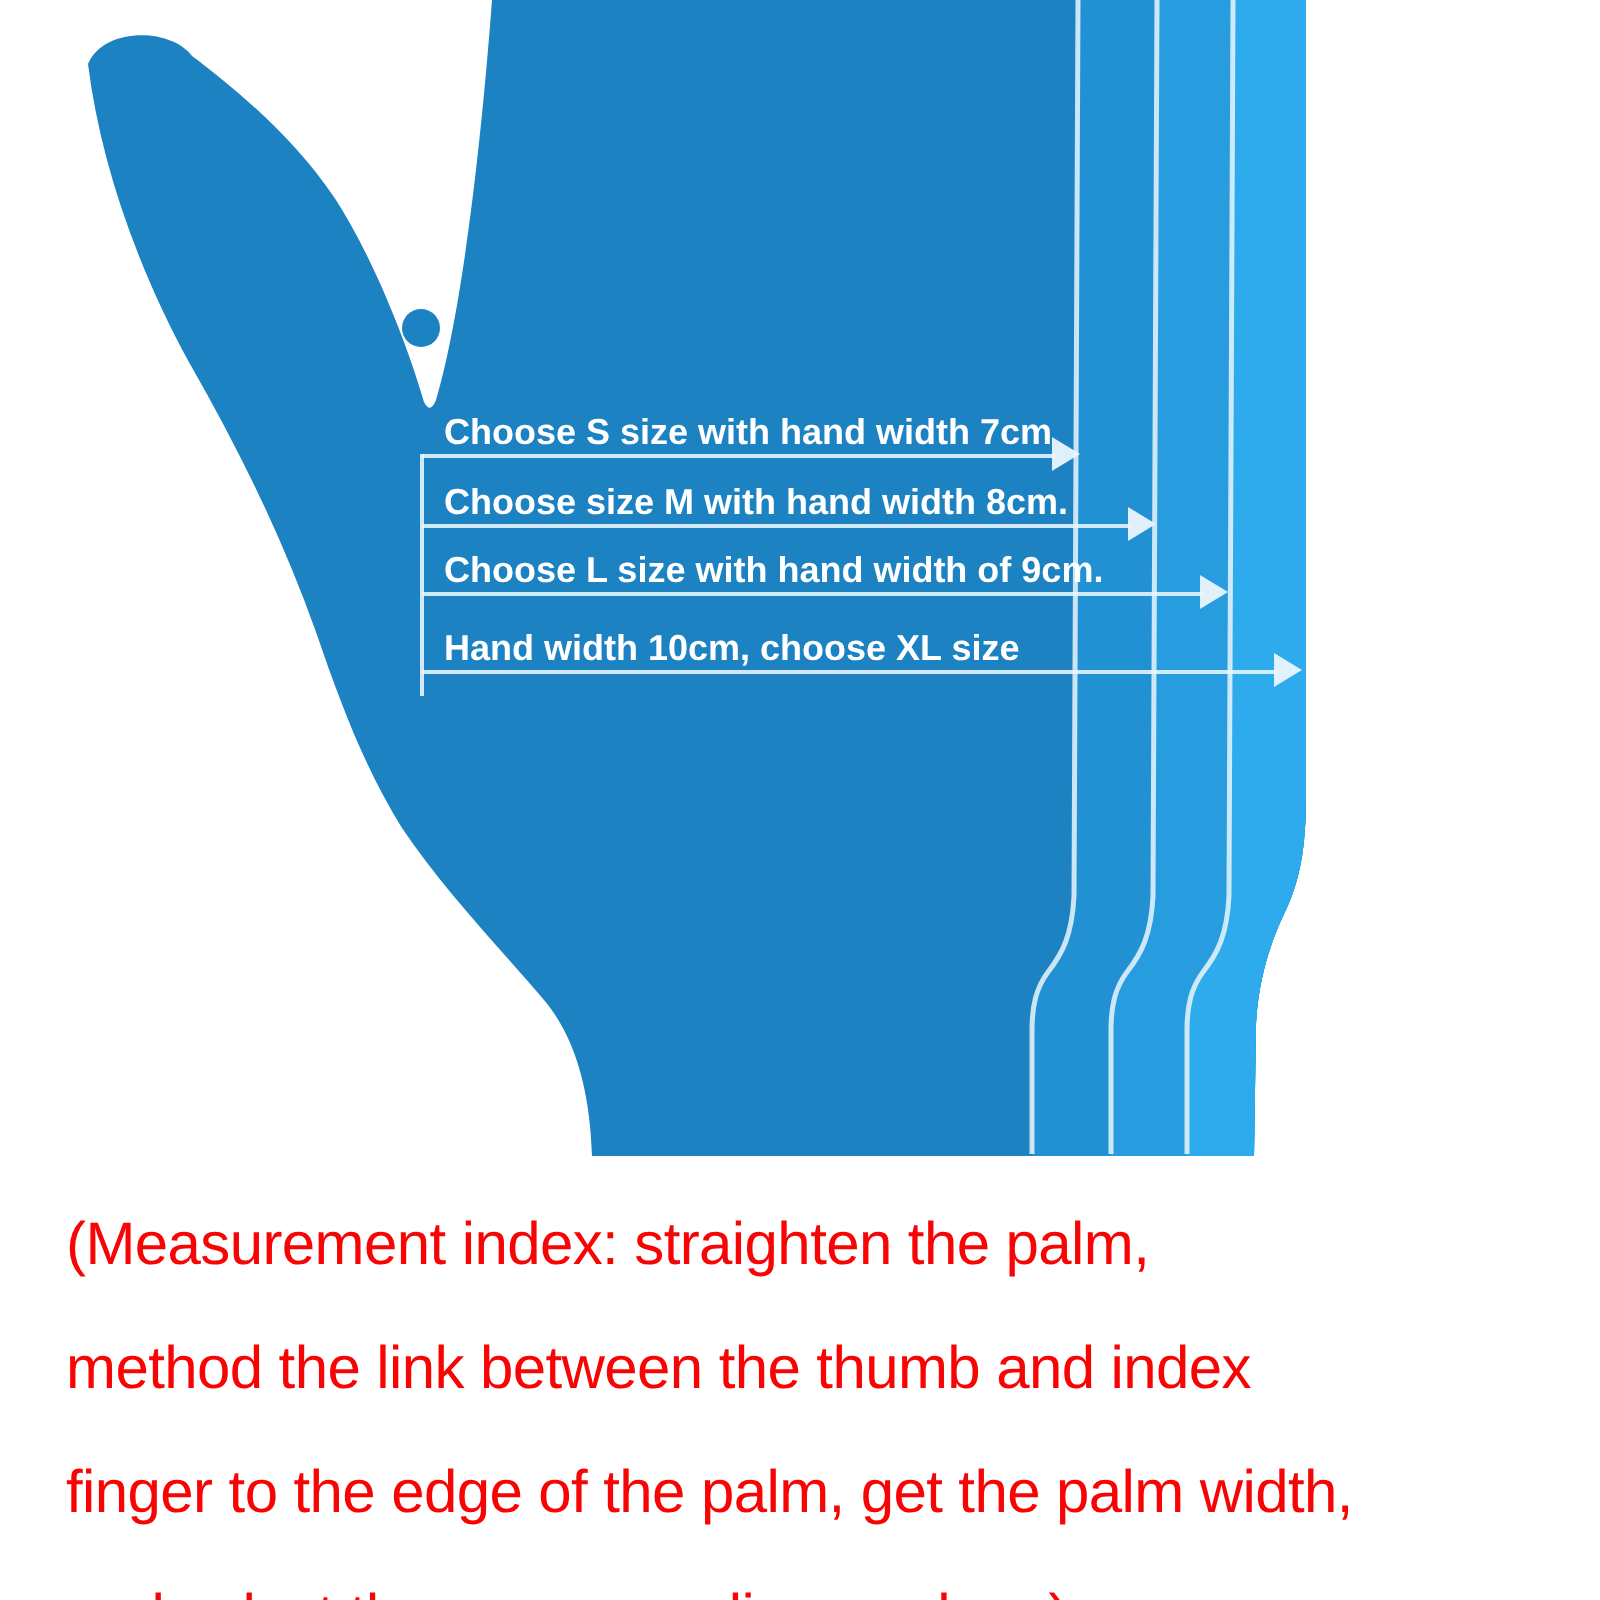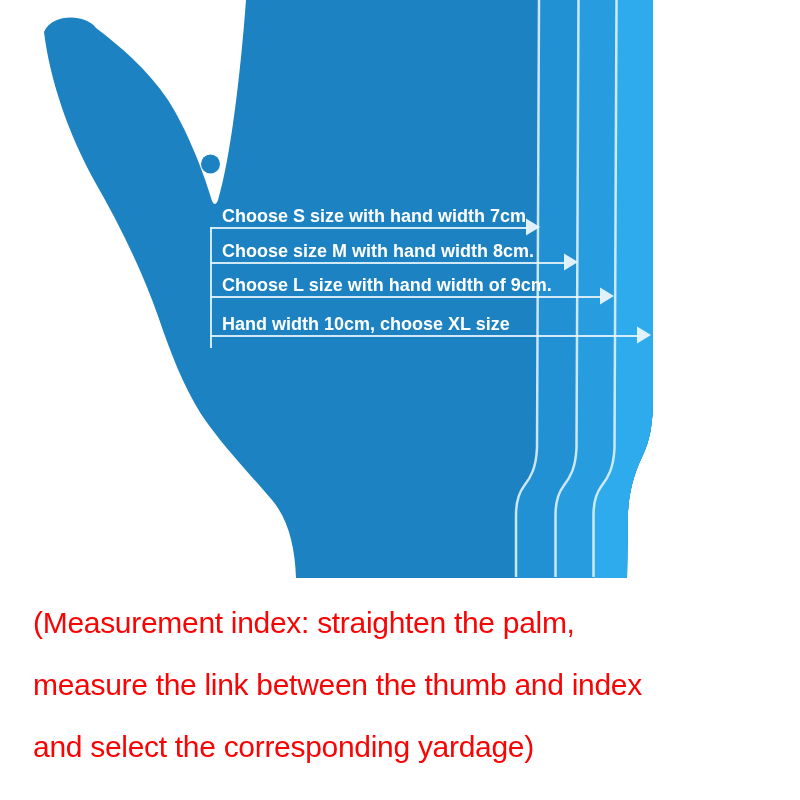--- a/index.html
+++ b/index.html
@@ -112,17 +112,18 @@
 
     <g>
       <line class="ann-line" x1="211" y1="336" x2="639" y2="336"></line>
       <polygon class="arrow-head" points="651,335 637,326.5 637,343.5"></polygon>
       <text class="ann-label" x="222" y="330">Hand width 10cm, choose XL size</text>
     </g>
   </svg>
 
   <div class="note">
     <div>(Measurement index: straighten the palm,</div>
-    <div>measure the link between the thumb and index</div>
+    <div>method the link between the thumb and index</div>
+    <div>finger to the edge of the palm, get the palm width,</div>
     <div>and select the corresponding yardage)</div>
   </div>
 
 </div>
 
 </body></html>

